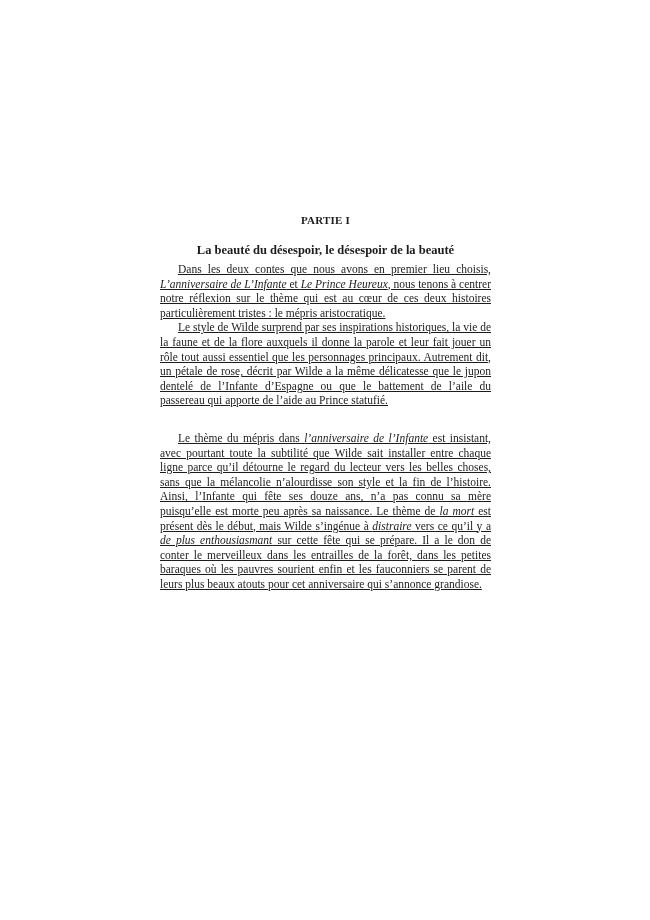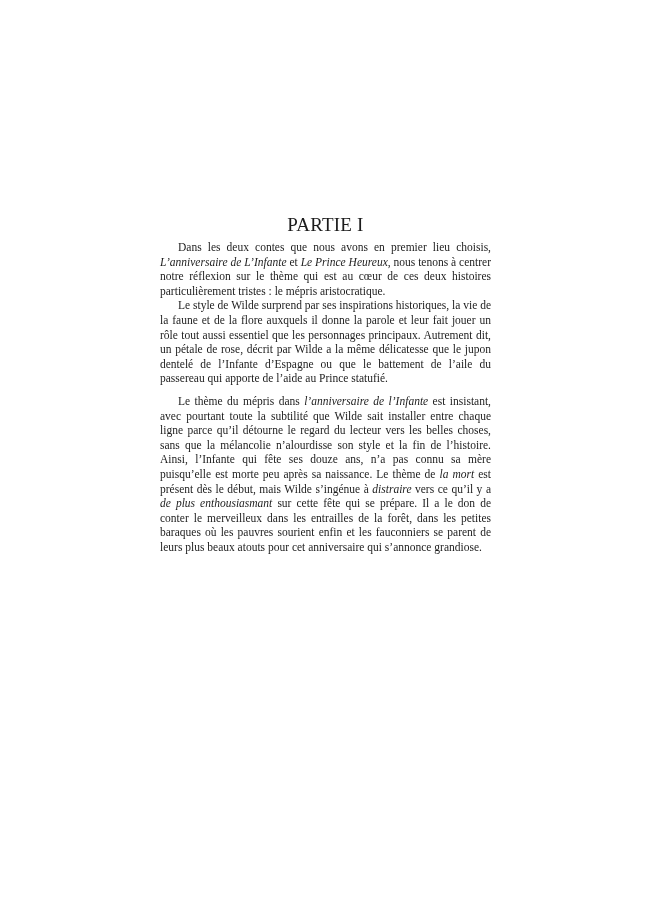--- a/index.html
+++ b/index.html
@@ -20,22 +20,22 @@
     background: #ffffff;
   }
   .content {
     position: absolute;
     left: 160px;
     top: 214px;
     width: 331px;
   }
   .part-title {
     text-align: center;
-    font-weight: normal;
-    font-size: 19px;
+    font-weight: bold;
+    font-size: 11px;
     letter-spacing: 0.2px;
   }
   .part-subtitle {
     text-align: center;
     font-weight: bold;
     font-size: 12.5px;
     margin-top: 17px;
   }
   .section-heading {
     font-weight: bold;
@@ -49,33 +49,35 @@
     padding-left: 17px;
   }
   .body-text {
     margin-top: 4px;
     font-size: 11.5px;
     line-height: 14.6px;
     text-align: justify;
   }
   .body-text p {
     text-indent: 18px;
+    text-decoration: underline;
   }
   .body-text p.space-before {
-    margin-top: 8px;
+    margin-top: 23px;
   }
   .italic {
     font-style: italic;
   }
 </style>
 </head>
 <body>
 
 <div class="page">
   <div class="content">
     <h1 class="part-title">PARTIE I</h1>
+    <h2 class="part-subtitle">La beauté du désespoir, le désespoir de la beauté</h2>
     <div class="body-text" id="paragraphs">
         <p><span>Dans les deux contes que nous avons en premier lieu choisis, </span><span class="italic">L’anniversaire de L’Infante</span><span> et </span><span class="italic">Le Prince Heureux</span><span>, nous tenons à centrer notre réflexion sur le thème qui est au cœur de ces deux histoires particulièrement tristes : le mépris aristocratique.</span></p>
         <p><span>Le style de Wilde surprend par ses inspirations historiques, la vie de la faune et de la flore auxquels il donne la parole et leur fait jouer un rôle tout aussi essentiel que les personnages principaux. Autrement dit, un pétale de rose, décrit par Wilde a la même délicatesse que le jupon dentelé de l’Infante d’Espagne ou que le battement de l’aile du passereau qui apporte de l’aide au Prince statufié.</span></p>
         <p class="space-before"><span>Le thème du mépris dans </span><span class="italic">l’anniversaire de l’Infante</span><span> est insistant, avec pourtant toute la subtilité que Wilde sait installer entre chaque ligne parce qu’il détourne le regard du lecteur vers les belles choses, sans que la mélancolie n’alourdisse son style et la fin de l’histoire. Ainsi, l’Infante qui fête ses douze ans, n’a pas connu sa mère puisqu’elle est morte peu après sa naissance. Le thème de </span><span class="italic">la mort</span><span> est présent dès le début, mais Wilde s’ingénue à </span><span class="italic">distraire</span><span> vers ce qu’il y a </span><span class="italic">de plus enthousiasmant</span><span> sur cette fête qui se prépare. Il a le don de conter le merveilleux dans les entrailles de la forêt, dans les petites baraques où les pauvres sourient enfin et les fauconniers se parent de leurs plus beaux atouts pour cet anniversaire qui s’annonce grandiose.</span></p>
       </div>
   </div>
 </div>
 
 </body></html>

